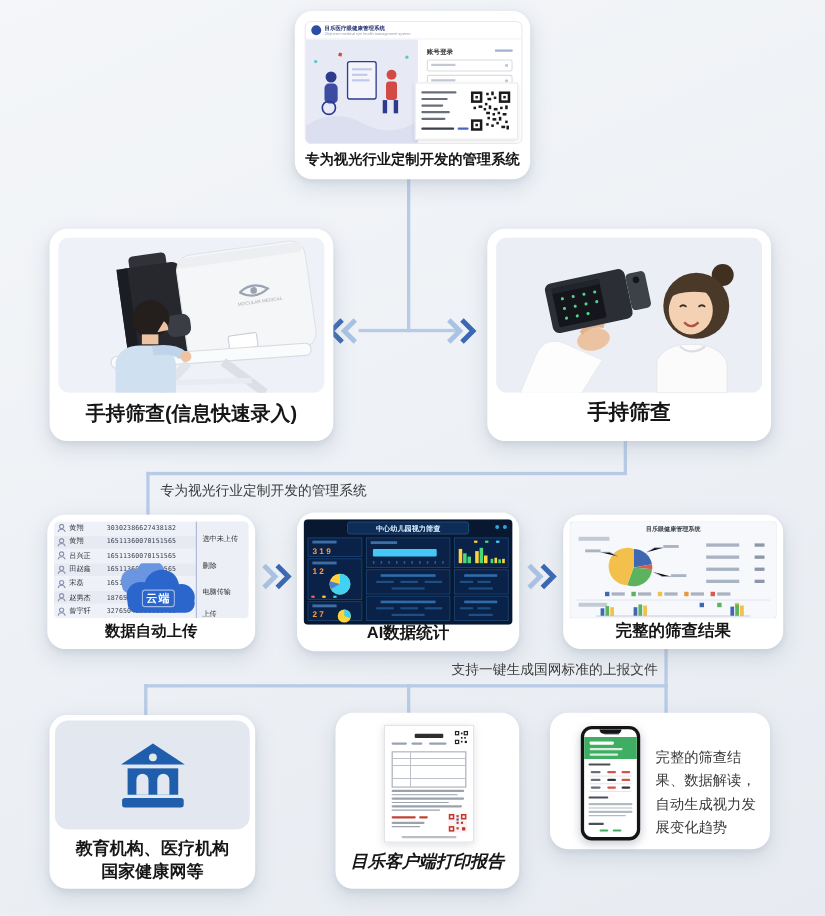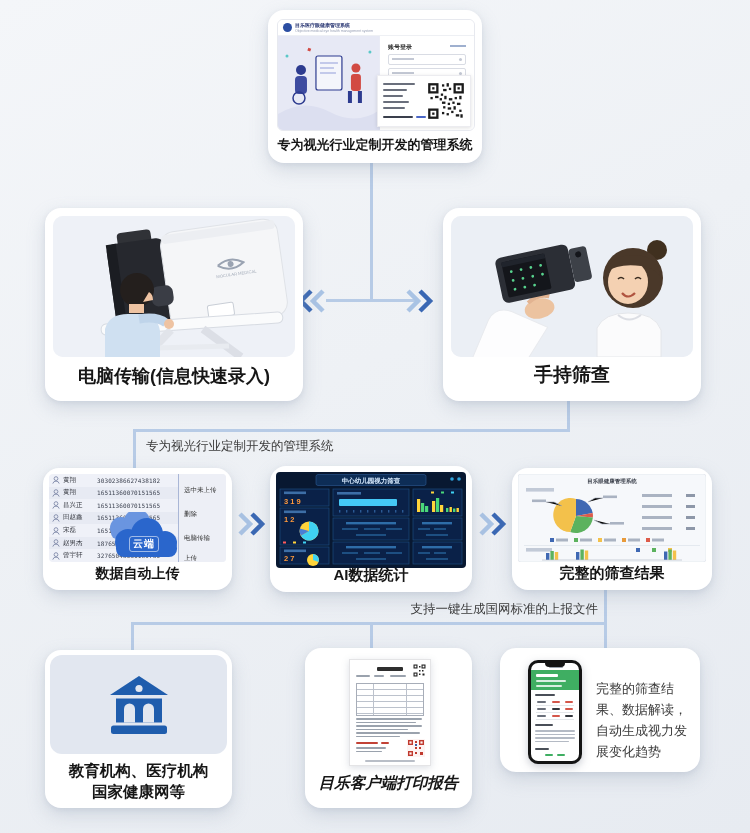--- a/index.html
+++ b/index.html
@@ -216,21 +216,21 @@
       <path d="M118 114 L92 141" stroke="#e1e4ea" stroke-width="8"></path>
       <path d="M150 113 L188 141" stroke="#dcdfe6" stroke-width="8"></path>
       <path d="M103 132 L176 130" stroke="#e8ebf0" stroke-width="5"></path>
       <circle cx="84" cy="74" r="17" fill="#241f1d"></circle>
       <path d="M96 76 a8 9 0 0 1 4 8 l-10 2 Z" fill="#eec3a2"></path>
       <rect x="76" y="88" width="15" height="9" fill="#eec3a2"></rect>
       <path d="M52 141 L52 113 q4 -15 23 -15 l13 0 q17 2 19 17 L107 141 Z" fill="#cfe0f1"></path>
       <path d="M86 103 q18 -3 27 4" stroke="#bfd4ea" stroke-width="9" fill="none"></path>
       <circle cx="116" cy="108" r="5" fill="#eec3a2"></circle>
     </svg>
-    <div class="cap" style="bottom:13px;font-size:18px;">电脑传输(信息快速录入)</div>
+    <div class="cap" style="bottom:13px;font-size:18px;">手持筛查(信息快速录入)</div>
   </div>
 
   <div class="card" style="left:443px;top:208px;width:258px;height:193px;">
     <svg style="position:absolute;left:8px;top:8px;border-radius:10px;" width="242" height="141" viewBox="0 0 242 141">
       <rect width="242" height="141" fill="#e6ebf2"></rect>
       <rect width="242" height="141" fill="#f2f5f9" opacity=".4"></rect>
       <circle cx="206" cy="34" r="10" fill="#40301f"></circle>
       <circle cx="182" cy="62" r="30" fill="#4a3829"></circle>
       <ellipse cx="177" cy="66" rx="20" ry="22" fill="#f4d1b2"></ellipse>
       <path d="M155 56 q6 -20 36 -16 q16 3 18 20 q-7 -9 -19 -10 q-22 -3 -35 6" fill="#4a3829"></path>

